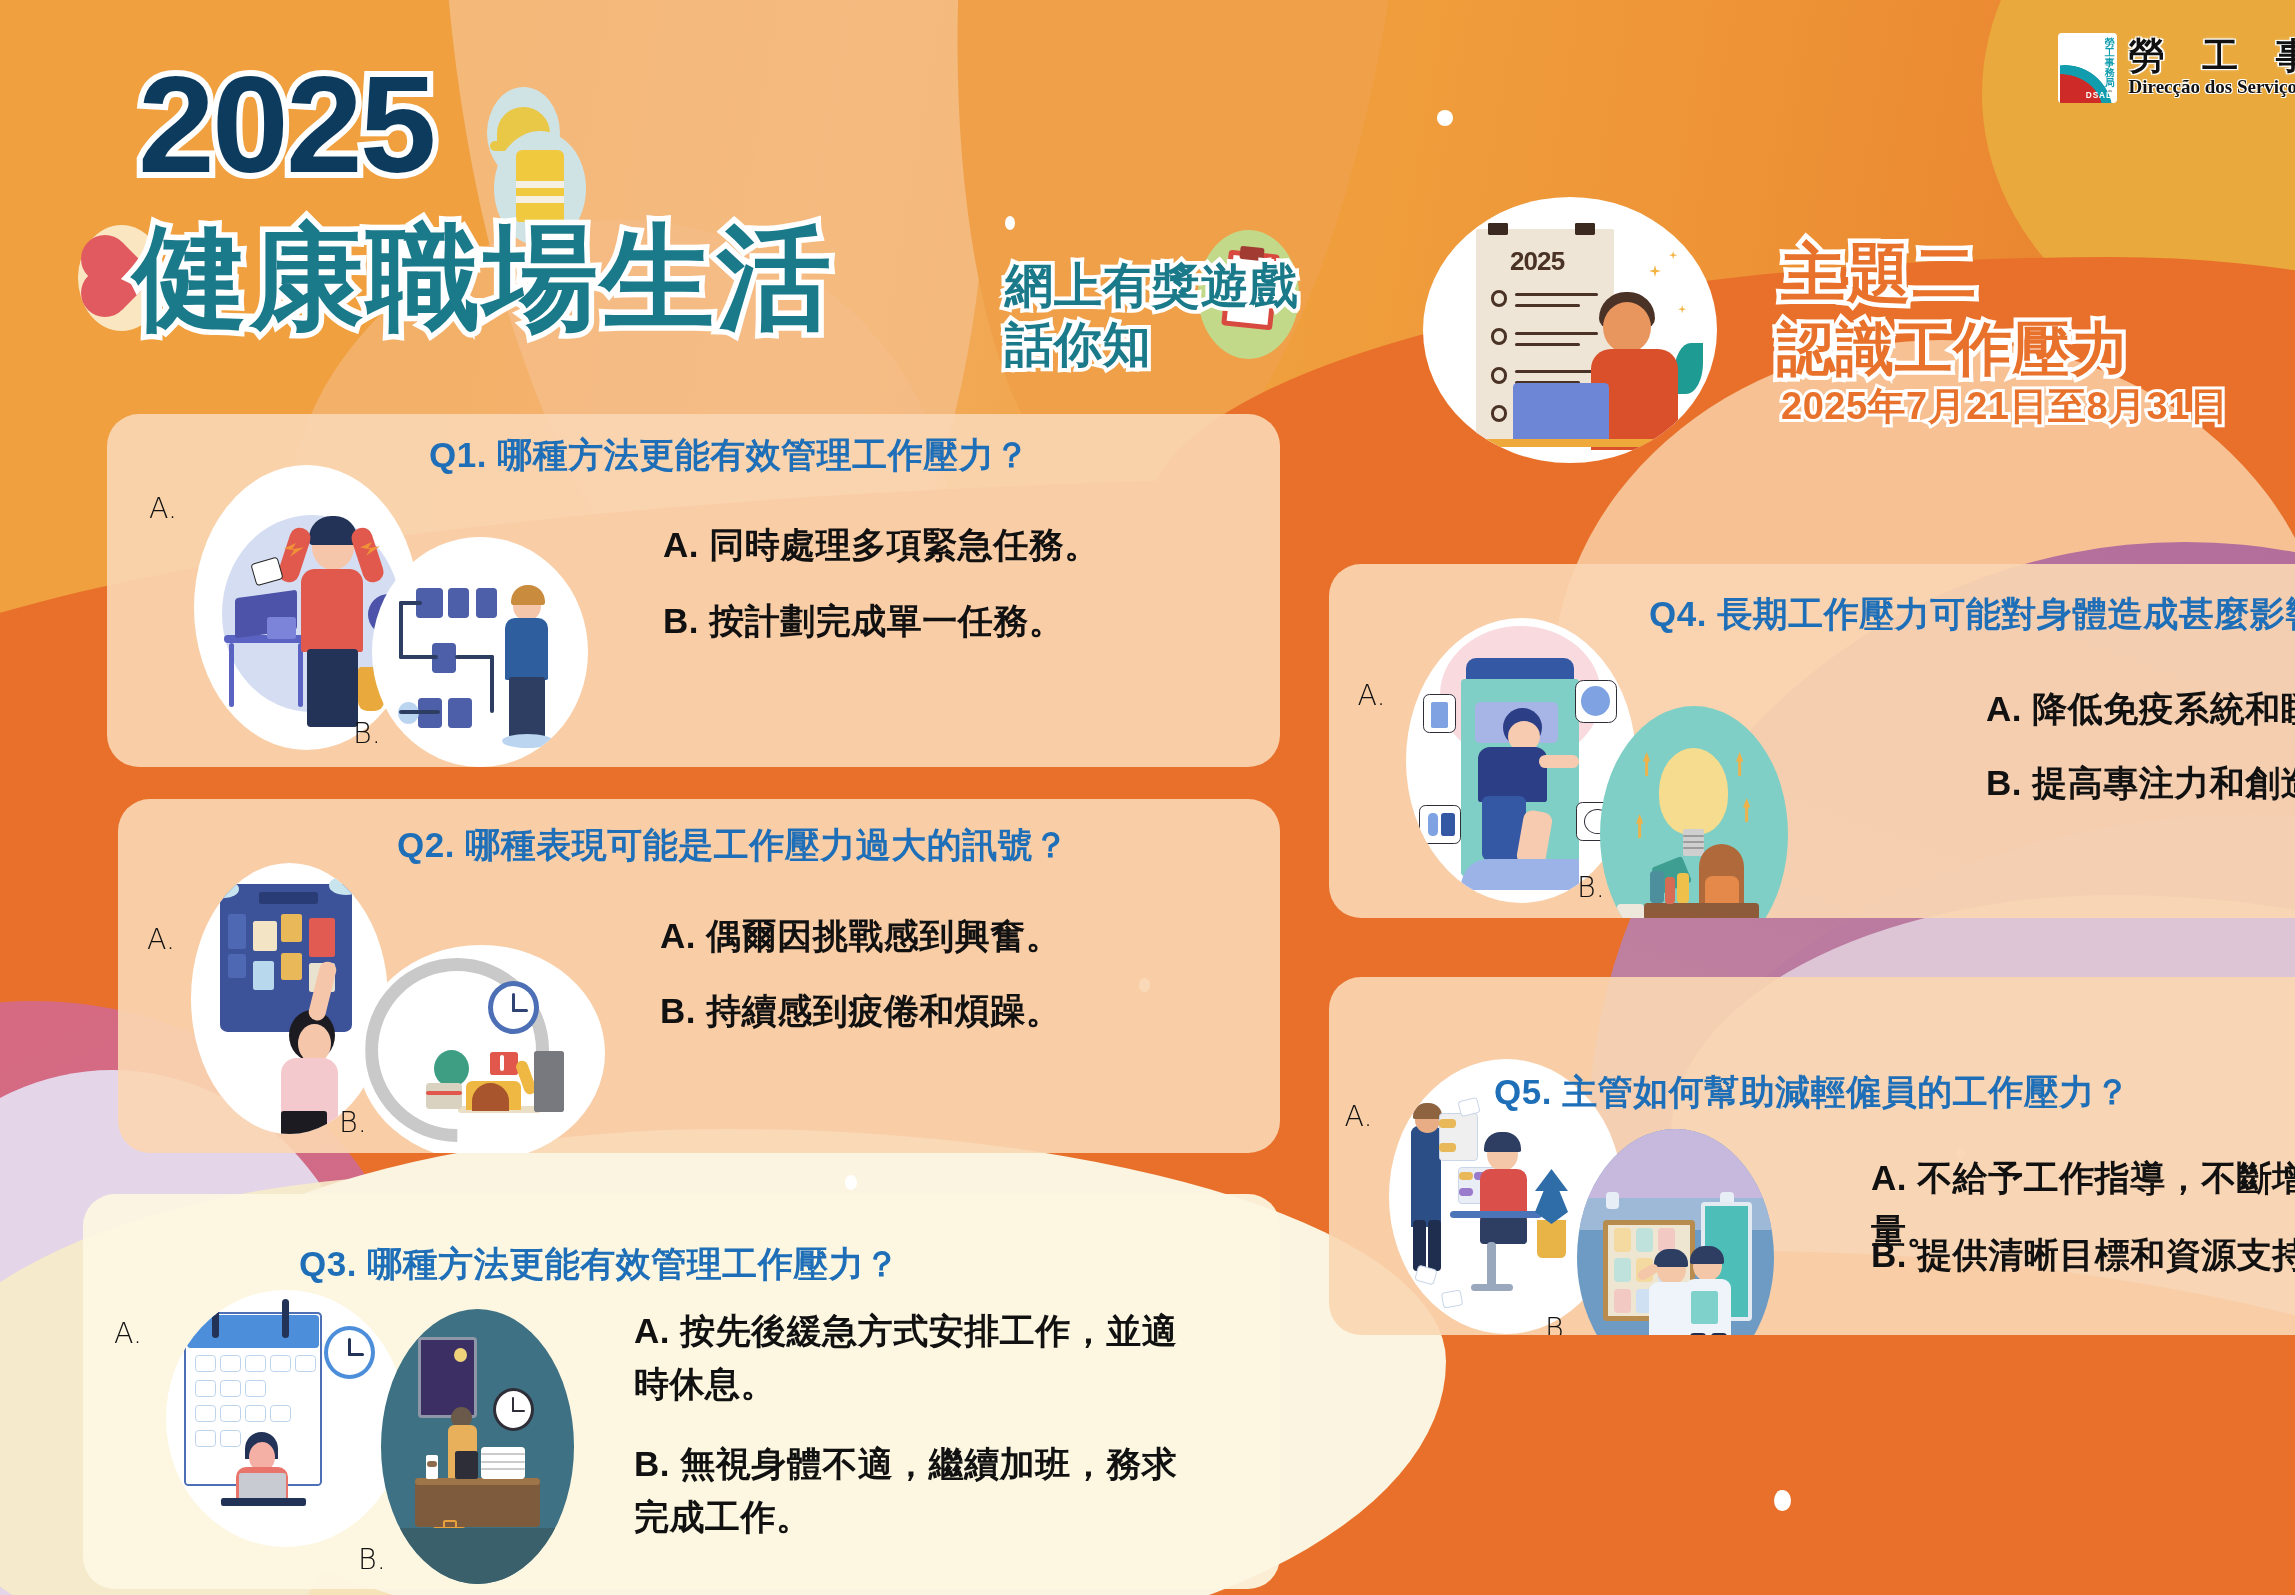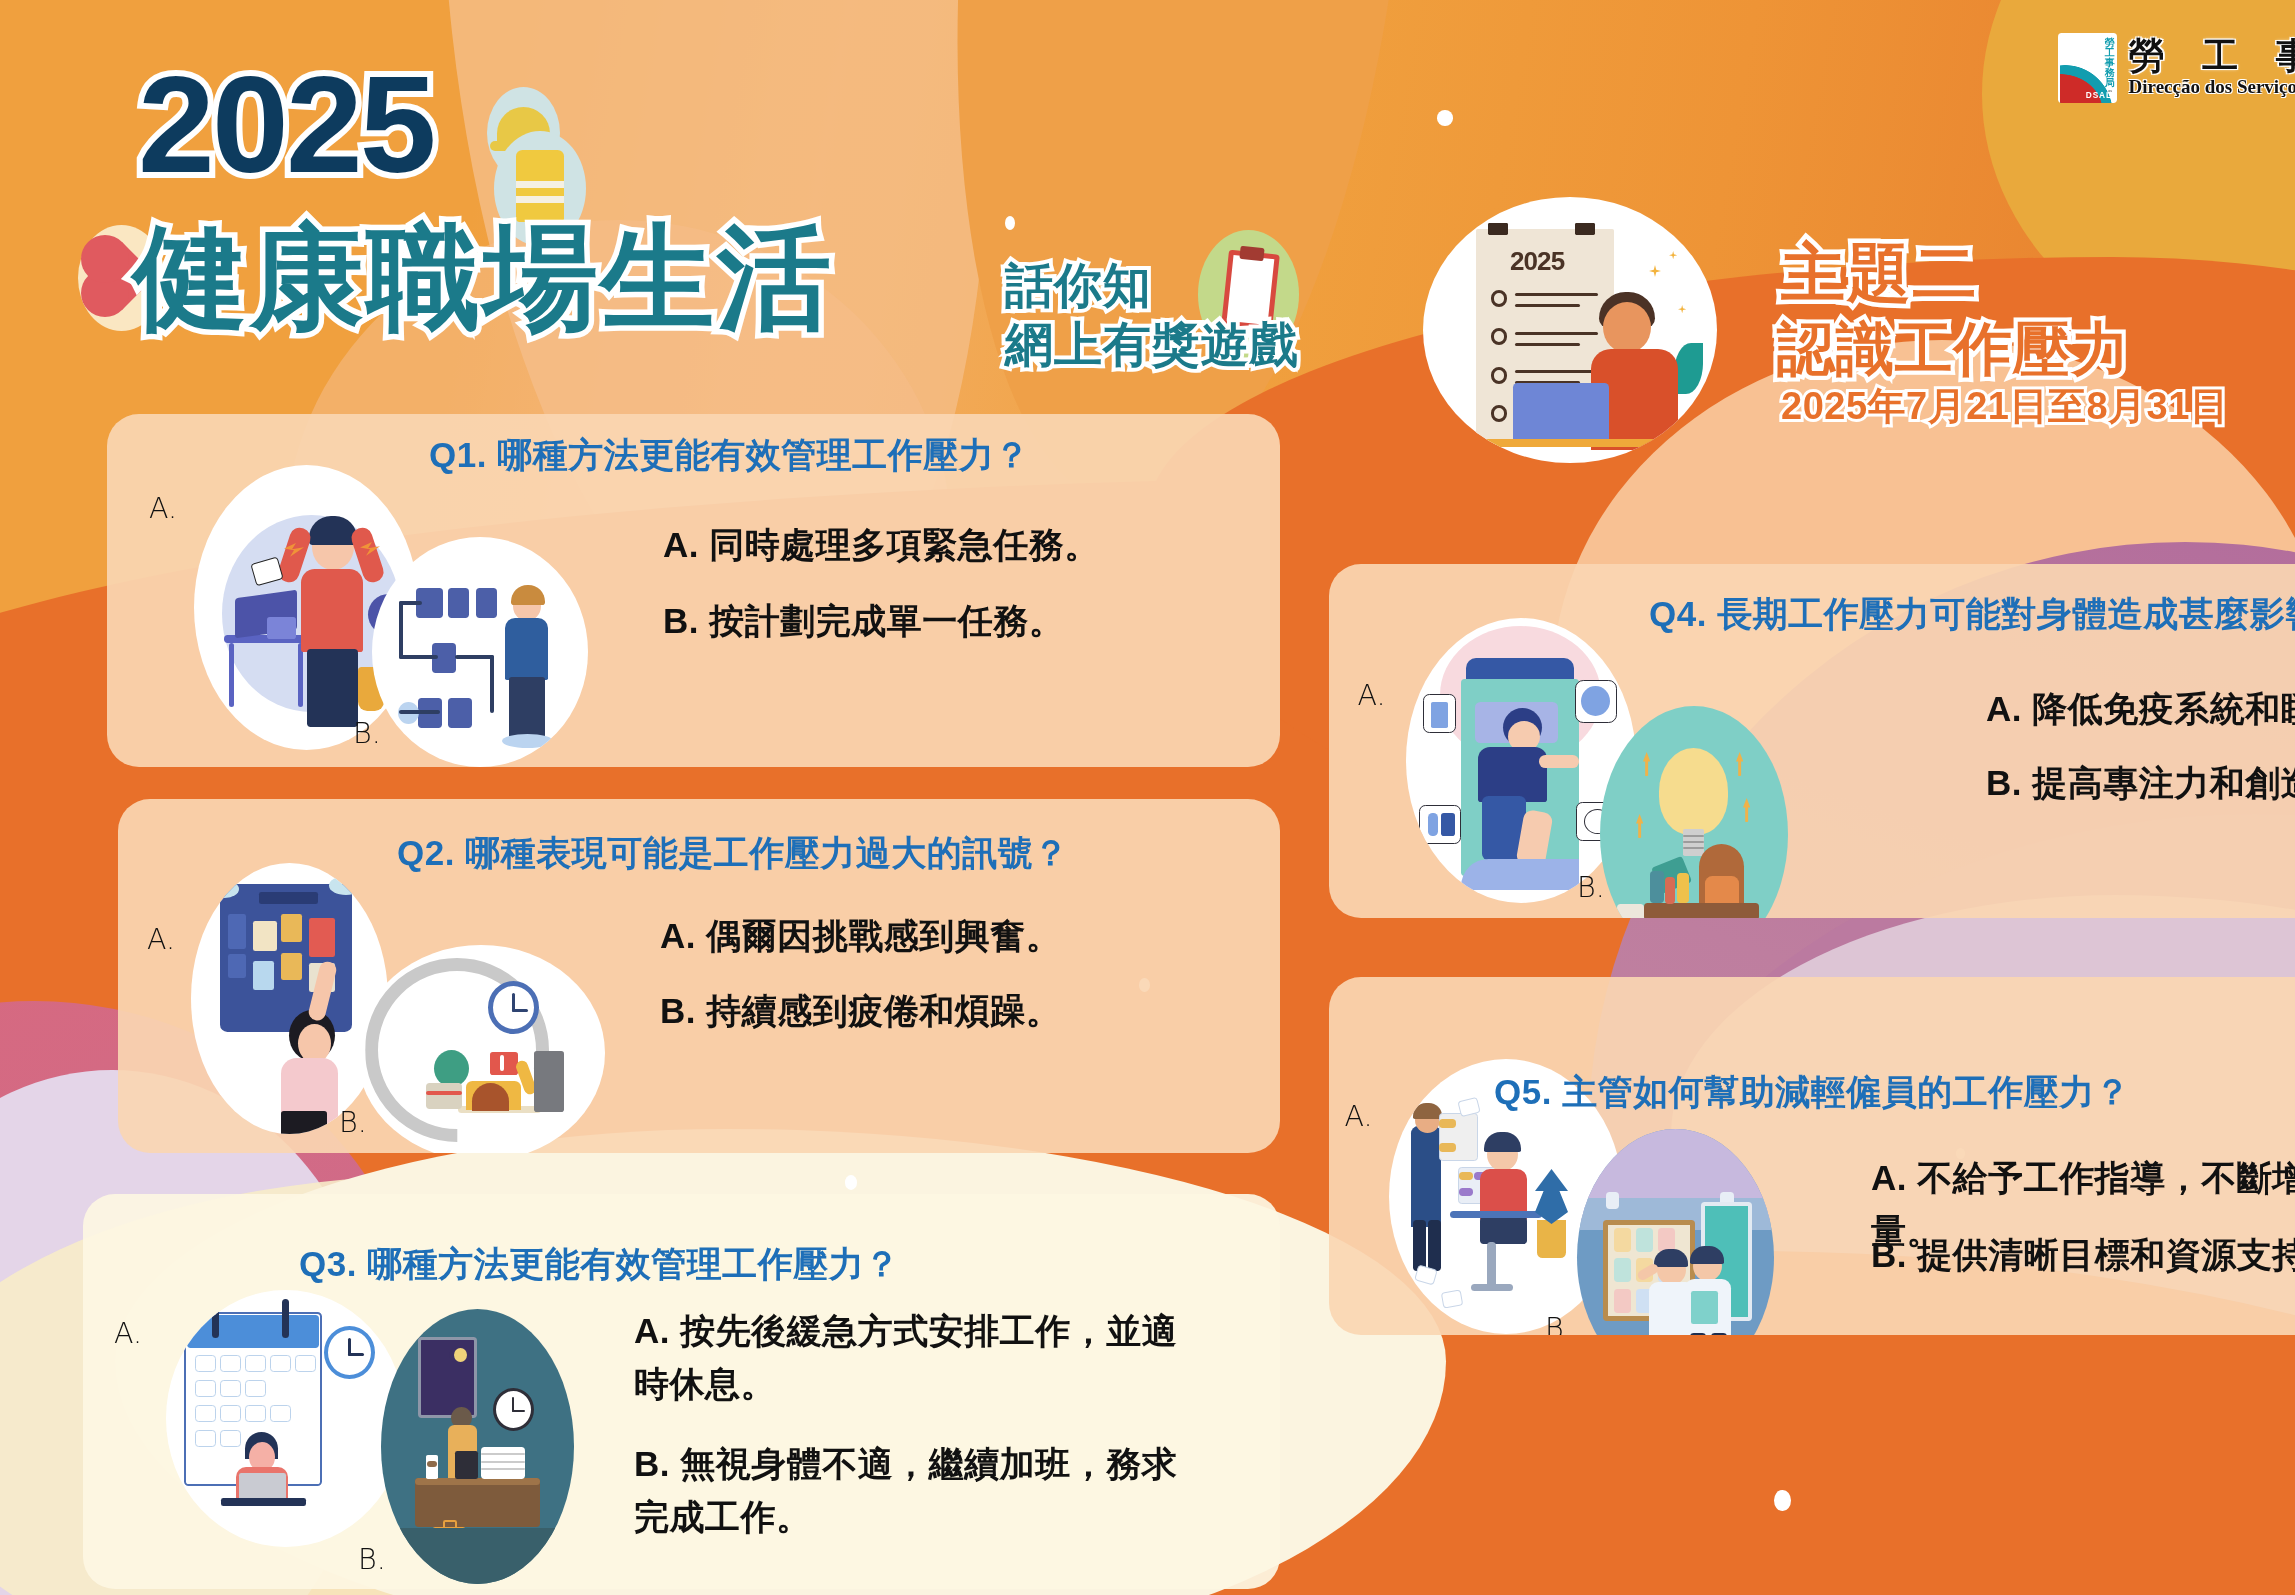--- a/index.html
+++ b/index.html
@@ -358,22 +358,22 @@
       <div class="vs2"></div>
     </div>
 
   <div class="title-main">健康職場生活</div>
 
   <div class="clipboard-badge">
       <div class="cb"></div>
       <div class="clip"></div>
     </div>
   <div class="title-sub">
+    <div>網上有獎遊戲</div>
     <div>話你知</div>
-    <div>網上有獎遊戲</div>
   </div>
 
   <div class="hero-ill">
     <div class="sheet">
       <div class="yr">2025</div>
       <div class="ring" style="top:61px;"></div>
         <div class="ln" style="top:64px;width:83px;"></div>
         <div class="ln" style="top:75px;width:65px;"></div>
       <div class="ring" style="top:99px;"></div>
         <div class="ln" style="top:103px;width:83px;"></div>
@@ -483,21 +483,21 @@
       <div class="sq" style="left:101px;top:161px;width:83px;height:7.3px;background:#EADFC4;"></div>
       <div class="sq" style="left:109px;top:136px;width:55px;height:28.5px;background:#EFB843;border-radius:6.4px 6.4px 0 0;"></div>
       <div class="cir" style="left:115px;top:138px;width:37px;height:27.5px;background:#A8542C;border-radius:18.4px 18.4px 0 0;"></div>
       <div class="sq" style="left:163px;top:115px;width:12px;height:35px;background:#EFB843;border-radius:6.4px;transform:rotate(-20deg);"></div>
       <div class="sq" style="left:69px;top:138px;width:36px;height:26px;background:#D9D2C0;"></div>
       <div class="sq" style="left:69px;top:146px;width:36px;height:3.7px;background:#E2574C;"></div>
       <div class="sq" style="left:177px;top:106px;width:30px;height:61px;background:#77797E;border-radius:2.8px;"></div>
     </div>
     <div class="ab-label" style="left:221px;top:307px;">B.</div>
 
-    <div class="q-head" style="left:279px;top:23px;margin-top:8px;">Q2. 哪種表現可能是工作壓力過大的訊號？</div>
+    <div class="q-head" style="left:279px;top:23px;">Q2. 哪種表現可能是工作壓力過大的訊號？</div>
     <div class="ans" style="left:542px;top:185px;">B.  持續感到疲倦和煩躁。</div>
     <div class="ans" style="left:542px;top:110px;">A.  偶爾因挑戰感到興奮。</div>
   </div>
 
   <div class="card cream" style="left:83px;top:1194px;width:1197px;height:395px;">
     <div class="ill" style="left:83px;top:96px;width:239px;height:257px;">
       <div class="sq" style="left:18.4px;top:22px;width:138px;height:174px;background:#fff;border:2.3px solid #4C6FB5;border-radius:4.6px;"></div>
       <div class="sq" style="left:21px;top:25px;width:132px;height:33px;background:#4C8ED9;"></div>
       <div class="sq" style="left:46px;top:9.2px;width:7.3px;height:39px;background:#233357;border-radius:3.7px;"></div>
       <div class="sq" style="left:116px;top:9.2px;width:7.3px;height:39px;background:#233357;border-radius:3.7px;"></div>

